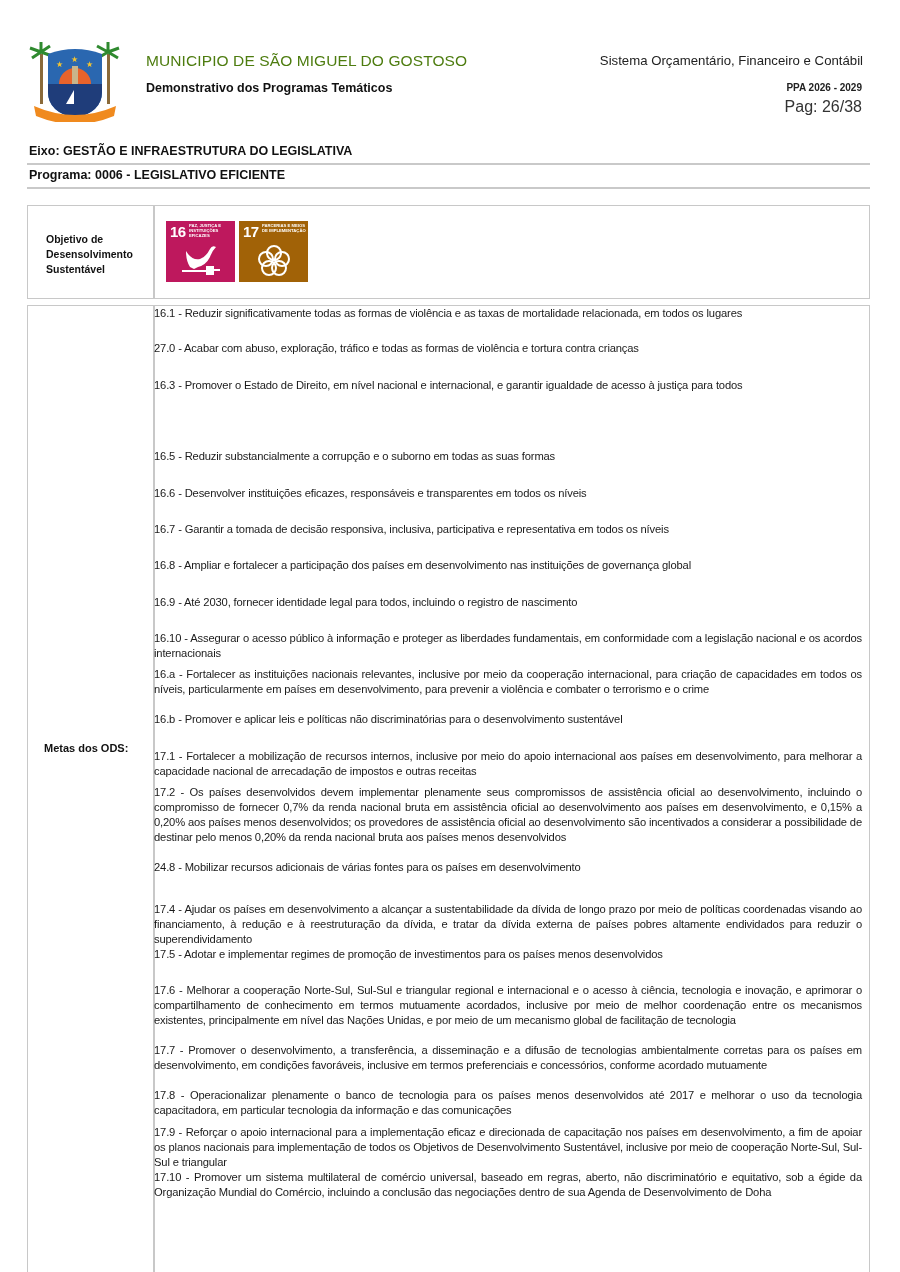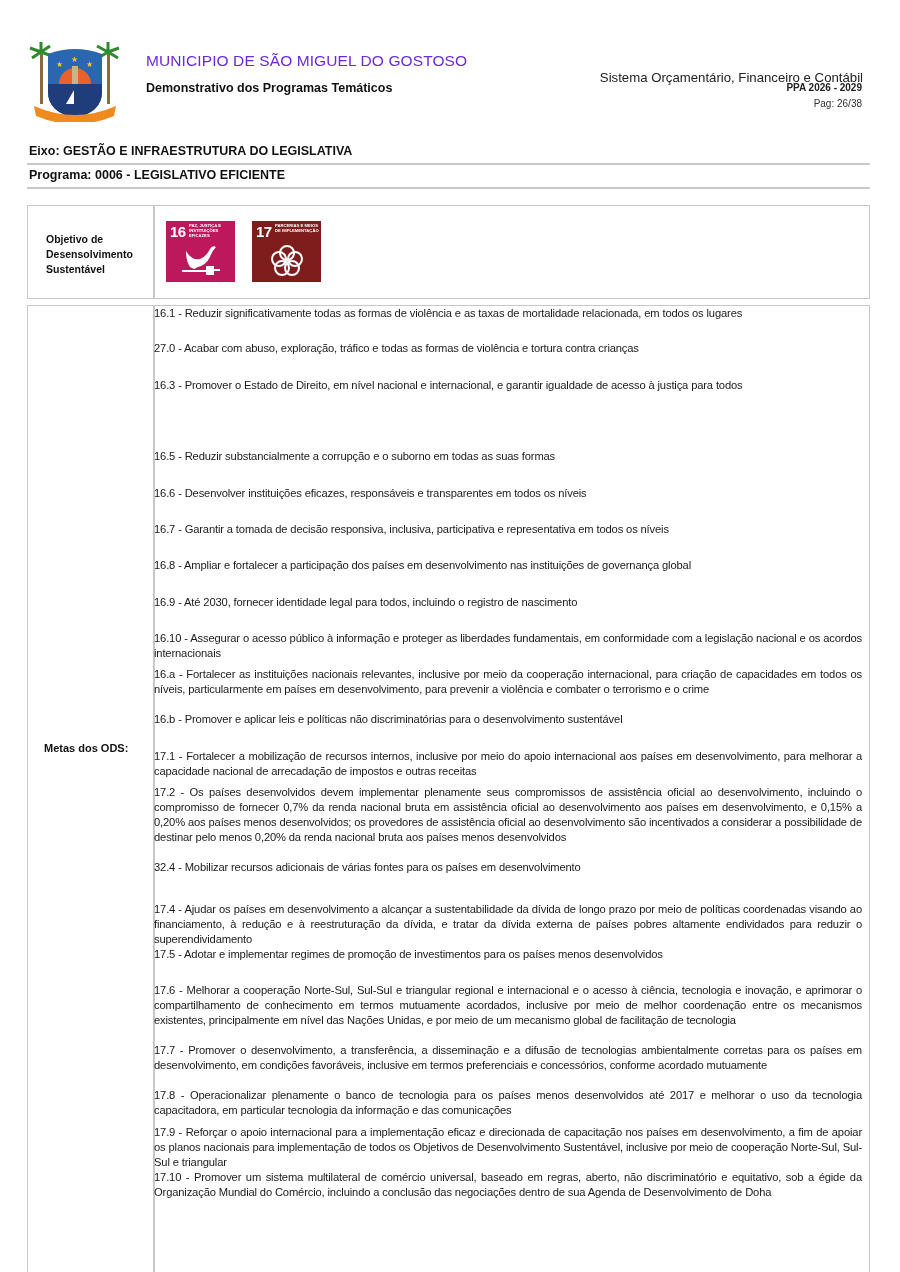--- a/index.html
+++ b/index.html
@@ -1,34 +1,34 @@
 <!DOCTYPE html>
 <html><head>
 <meta charset="utf-8">
 <style>
   html, body { margin: 0; padding: 0; background: #ffffff; }
   body { width: 900px; height: 1272px; position: relative; overflow: hidden; font-family: "Liberation Sans", sans-serif; color: #111; }
   .abs { position: absolute; }
   .logo { left: 28px; top: 40px; width: 94px; height: 82px; }
-  .muni { left: 146px; top: 52px; font-size: 15.5px; color: #6d28d9; letter-spacing: 0.1px; }
+  .muni { left: 146px; top: 52px; font-size: 15.5px; color: #4d7c0f; letter-spacing: 0.1px; }
   .subtitle { left: 146px; top: 81px; font-size: 12.5px; font-weight: bold; color: #111; }
-  .system { right: 37px; top: 53px; font-size: 13.2px; color: #222; text-align: right; margin-top: 17px; }
+  .system { right: 37px; top: 53px; font-size: 13.2px; color: #222; text-align: right; }
   .ppa { right: 38px; top: 82px; font-size: 10px; font-weight: bold; color: #222; text-align: right; }
-  .pag { right: 38px; top: 98px; font-size: 10px; color: #333; text-align: right; }
+  .pag { right: 38px; top: 98px; font-size: 16px; color: #333; text-align: right; }
   .eixo { left: 29px; top: 144px; font-size: 12.5px; font-weight: bold; color: #111; }
   .rule1 { left: 27px; top: 163px; width: 843px; height: 2px; background: #c9c9c9; }
   .prog { left: 29px; top: 168px; font-size: 12.5px; font-weight: bold; color: #111; }
   .rule2 { left: 27px; top: 187px; width: 843px; height: 2px; background: #c9c9c9; }
 
   .ods-box { left: 27px; top: 205px; width: 841px; height: 92px; border: 1.5px solid #c8c8c8; }
   .ods-div { position: absolute; left: 125px; top: 0; width: 1.5px; height: 100%; background: #c8c8c8; }
   .ods-label { position: absolute; left: 18px; top: 26px; font-size: 10.5px; font-weight: bold; line-height: 15px; color: #111; width: 100px; }
   .sdg { position: absolute; top: 15px; width: 69px; height: 61px; color: #fff; }
   .sdg16 { left: 138px; background: #be185d; }
-  .sdg17 { left: 224px; background: #7f1d1d; }
+  .sdg17 { left: 211px; background: #a16207; }
   .sdg .num { position: absolute; left: 4px; top: 2px; font-size: 15px; font-weight: bold; letter-spacing: -0.5px; }
   .sdg .cap { position: absolute; left: 23px; top: 3px; font-size: 4.2px; line-height: 4.8px; font-weight: bold; width: 44px; text-transform: uppercase; }
   .sdg svg { position: absolute; left: 14px; top: 22px; }
 
   .metas-box { left: 27px; top: 305px; width: 841px; height: 980px; border-left: 1.5px solid #c8c8c8; border-right: 1.5px solid #c8c8c8; border-top: 1.5px solid #c8c8c8; }
   .metas-div { position: absolute; left: 125px; top: 0; width: 1.5px; height: 100%; background: #c8c8c8; }
   .metas-label { position: absolute; left: 16px; top: 436px; font-size: 11px; font-weight: bold; color: #111; }
   .meta { position: absolute; left: 126px; width: 708px; font-size: 11.2px; line-height: 15px; color: #1a1a1a; text-align: justify; letter-spacing: -0.15px; }
 </style>
 </head>
@@ -106,21 +106,21 @@
   <div class="meta" style="top:143px">16.5 - Reduzir substancialmente a corrupção e o suborno em todas as suas formas</div>
   <div class="meta" style="top:180px">16.6 - Desenvolver instituições eficazes, responsáveis e transparentes em todos os níveis</div>
   <div class="meta" style="top:216px">16.7 - Garantir a tomada de decisão responsiva, inclusiva, participativa e representativa em todos os níveis</div>
   <div class="meta" style="top:252px">16.8 - Ampliar e fortalecer a participação dos países em desenvolvimento nas instituições de governança global</div>
   <div class="meta" style="top:289px">16.9 - Até 2030, fornecer identidade legal para todos, incluindo o registro de nascimento</div>
   <div class="meta" style="top:325px">16.10 - Assegurar o acesso público à informação e proteger as liberdades fundamentais, em conformidade com a legislação nacional e os acordos internacionais</div>
   <div class="meta" style="top:361px">16.a - Fortalecer as instituições nacionais relevantes, inclusive por meio da cooperação internacional, para criação de capacidades em todos os níveis, particularmente em países em desenvolvimento, para prevenir a violência e combater o terrorismo e o crime</div>
   <div class="meta" style="top:406px">16.b - Promover e aplicar leis e políticas não discriminatórias para o desenvolvimento sustentável</div>
   <div class="meta" style="top:443px">17.1 - Fortalecer a mobilização de recursos internos, inclusive por meio do apoio internacional aos países em desenvolvimento, para melhorar a capacidade nacional de arrecadação de impostos e outras receitas</div>
   <div class="meta" style="top:479px">17.2 - Os países desenvolvidos devem implementar plenamente seus compromissos de assistência oficial ao desenvolvimento, incluindo o compromisso de fornecer 0,7% da renda nacional bruta em assistência oficial ao desenvolvimento aos países em desenvolvimento, e 0,15% a 0,20% aos países menos desenvolvidos; os provedores de assistência oficial ao desenvolvimento são incentivados a considerar a possibilidade de destinar pelo menos 0,20% da renda nacional bruta aos países menos desenvolvidos</div>
-  <div class="meta" style="top:554px">32.4 - Mobilizar recursos adicionais de várias fontes para os países em desenvolvimento</div>
+  <div class="meta" style="top:554px">24.8 - Mobilizar recursos adicionais de várias fontes para os países em desenvolvimento</div>
   <div class="meta" style="top:596px">17.4 - Ajudar os países em desenvolvimento a alcançar a sustentabilidade da dívida de longo prazo por meio de políticas coordenadas visando ao financiamento, à redução e à reestruturação da dívida, e tratar da dívida externa de países pobres altamente endividados para reduzir o superendividamento</div>
   <div class="meta" style="top:641px">17.5 - Adotar e implementar regimes de promoção de investimentos para os países menos desenvolvidos</div>
   <div class="meta" style="top:677px">17.6 - Melhorar a cooperação Norte-Sul, Sul-Sul e triangular regional e internacional e o acesso à ciência, tecnologia e inovação, e aprimorar o compartilhamento de conhecimento em termos mutuamente acordados, inclusive por meio de melhor coordenação entre os mecanismos existentes, principalmente em nível das Nações Unidas, e por meio de um mecanismo global de facilitação de tecnologia</div>
   <div class="meta" style="top:737px">17.7 - Promover o desenvolvimento, a transferência, a disseminação e a difusão de tecnologias ambientalmente corretas para os países em desenvolvimento, em condições favoráveis, inclusive em termos preferenciais e concessórios, conforme acordado mutuamente</div>
   <div class="meta" style="top:782px">17.8 - Operacionalizar plenamente o banco de tecnologia para os países menos desenvolvidos até 2017 e melhorar o uso da tecnologia capacitadora, em particular tecnologia da informação e das comunicações</div>
   <div class="meta" style="top:819px">17.9 - Reforçar o apoio internacional para a implementação eficaz e direcionada de capacitação nos países em desenvolvimento, a fim de apoiar os planos nacionais para implementação de todos os Objetivos de Desenvolvimento Sustentável, inclusive por meio de cooperação Norte-Sul, Sul-Sul e triangular</div>
   <div class="meta" style="top:864px">17.10 - Promover um sistema multilateral de comércio universal, baseado em regras, aberto, não discriminatório e equitativo, sob a égide da Organização Mundial do Comércio, incluindo a conclusão das negociações dentro de sua Agenda de Desenvolvimento de Doha</div>
 </div>
 
 </body></html>

